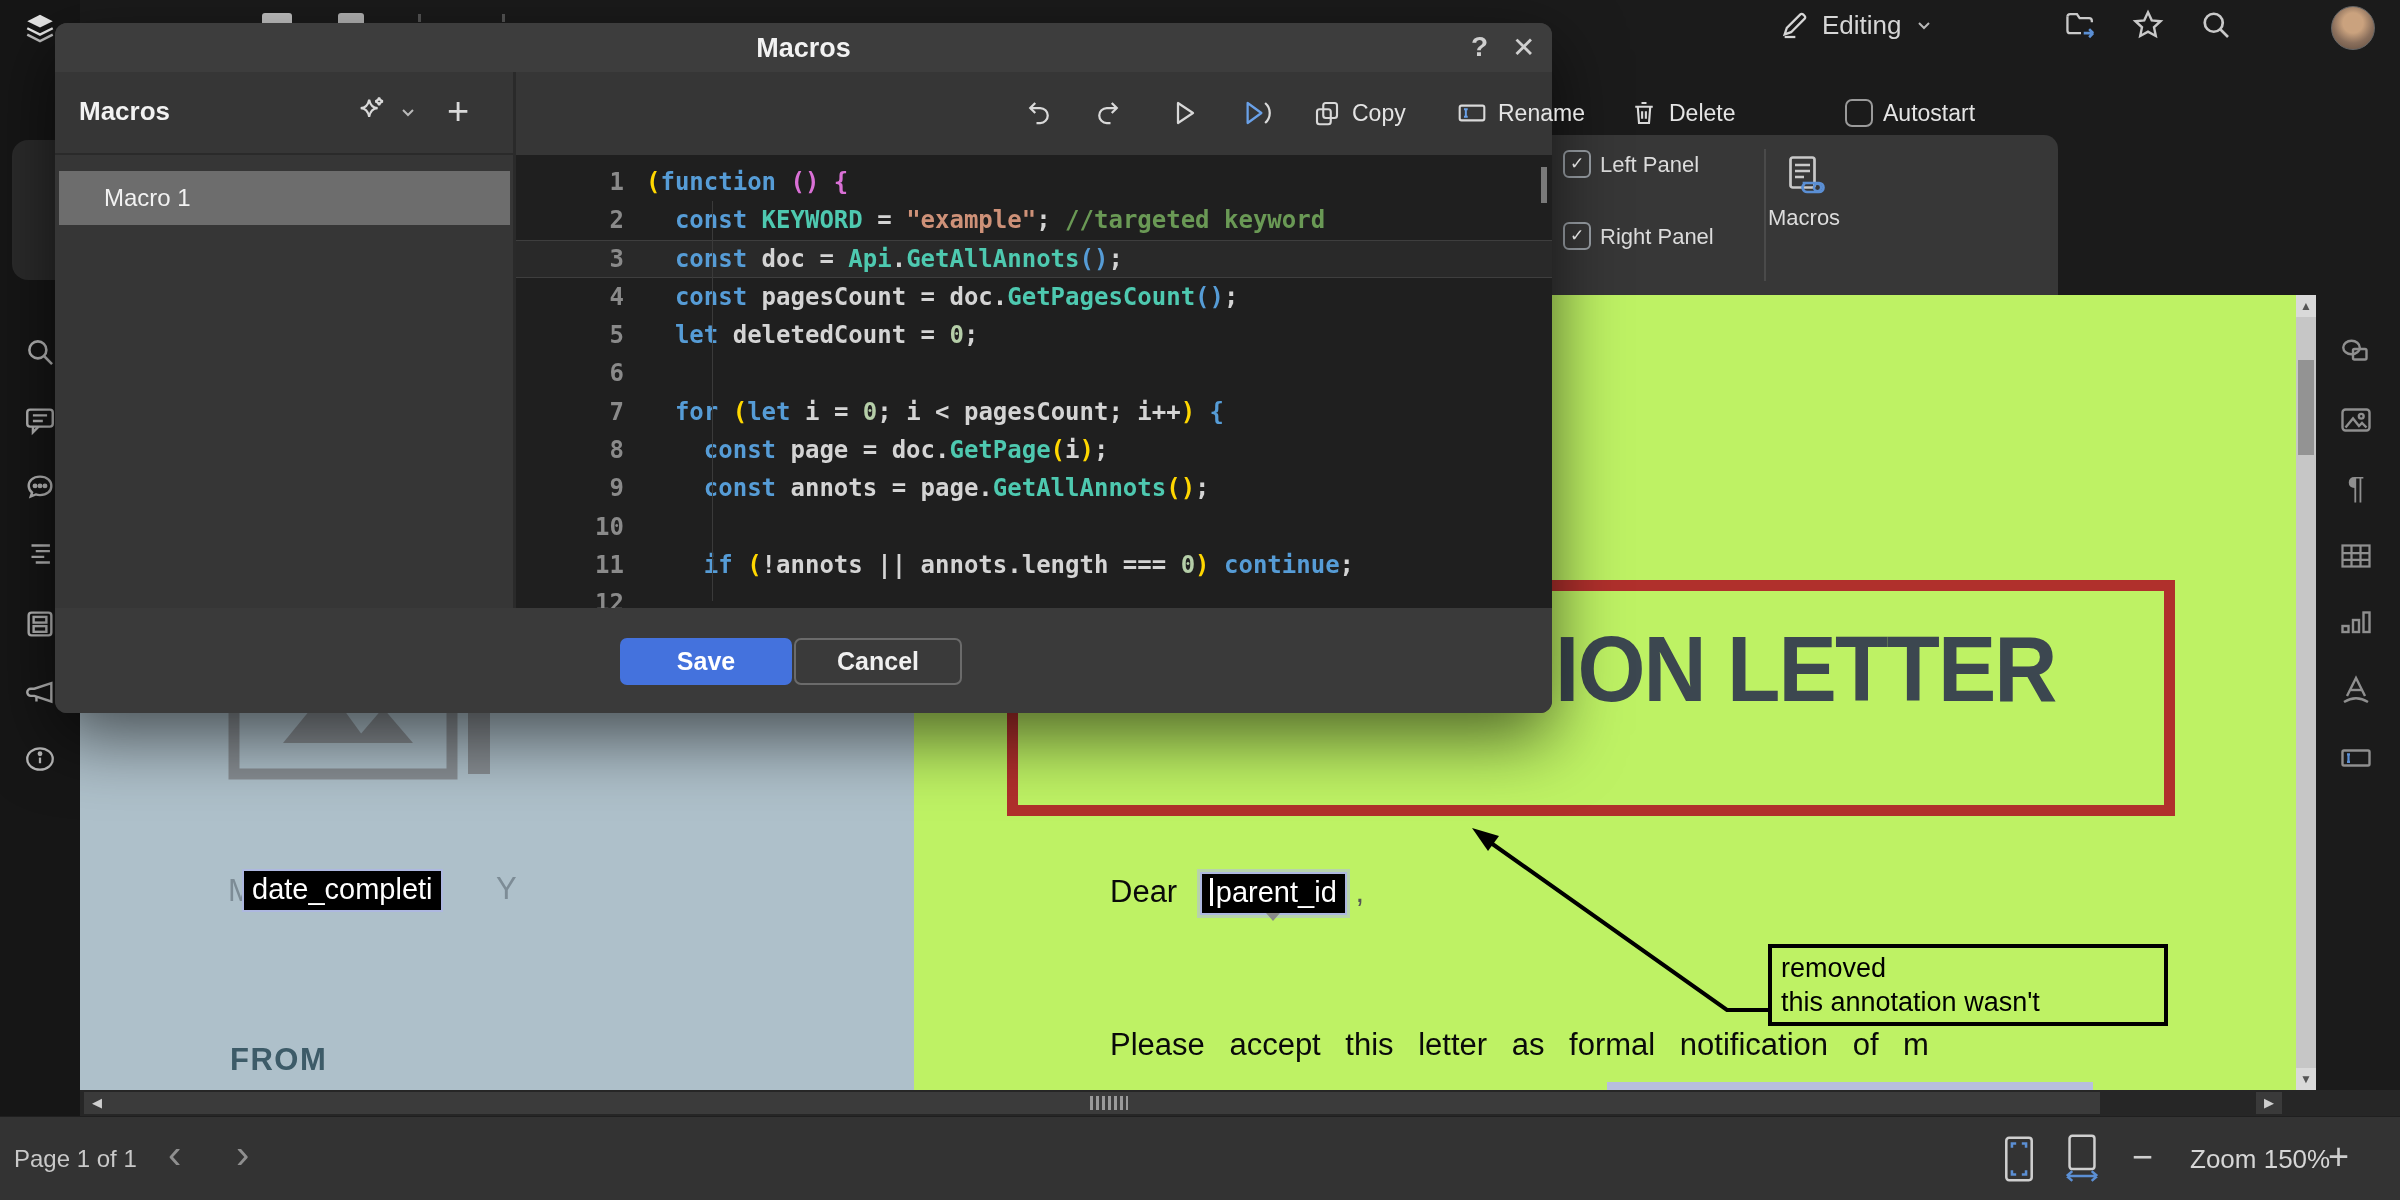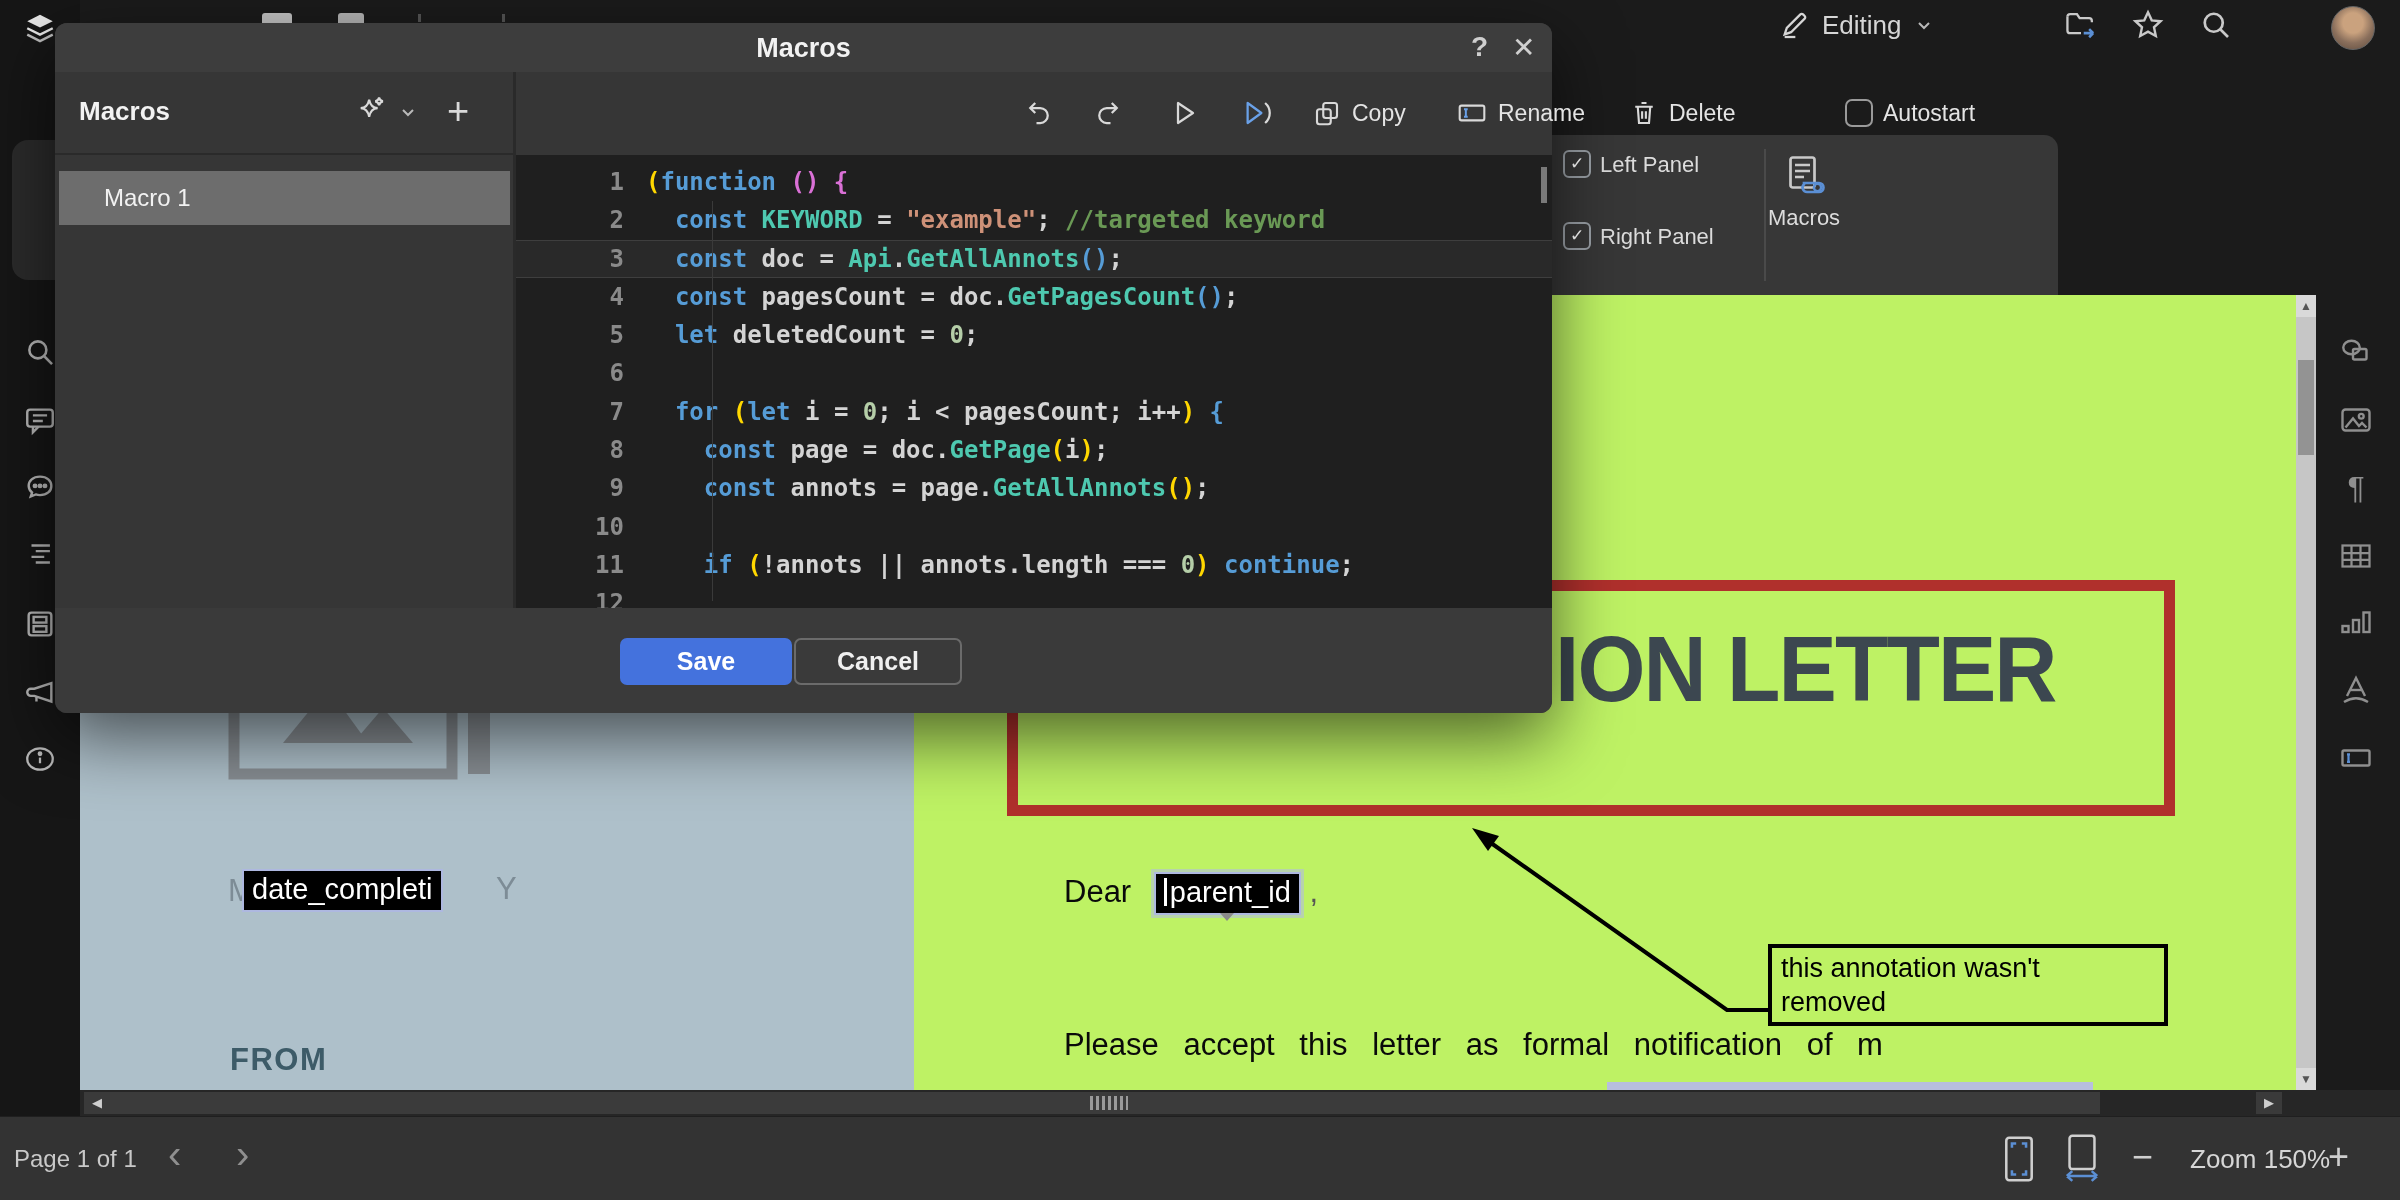--- a/index.html
+++ b/index.html
@@ -28,21 +28,21 @@
        font-size:17px;line-height:23px;text-align:center;background:transparent;}
   .rb-label{position:absolute;color:#dcdcdc;font-size:22px;}
   #ribbon-divider{position:absolute;left:1684px;top:14px;width:2px;height:132px;background:#4a4a4a;}
 
   
   #doc-blue{left:80px;top:295px;width:834px;height:795px;background:#aec0ca;z-index:2;}
   #doc-page{left:914px;top:295px;width:1382px;height:795px;background:#bef264;z-index:2;overflow:hidden;}
   #red-box{position:absolute;left:93px;top:285px;width:1146px;height:214px;border:11px solid #b0302c;}
   #doc-title{position:absolute;left:641px;top:322px;font-size:92px;font-weight:bold;color:#3c4750;
              letter-spacing:-2px;transform:scaleX(.95);transform-origin:left;white-space:nowrap;}
-  .doc-text{position:absolute;font-size:31px;color:#0a0a0a;white-space:nowrap;}
+  .doc-text{position:absolute;font-size:31px;color:#0a0a0a;white-space:nowrap;margin-left:46px;}
   .form-field{display:inline-block;background:#000;color:#fff;border:2px solid #aeb8e0;
               padding:2px 8px 4px 8px;font-size:29px;position:relative;}
   .field-glow{box-shadow:0 0 0 3px rgba(176,186,230,.55);}
   .cursor-bar{display:inline-block;width:3px;height:28px;background:#fff;margin-right:3px;vertical-align:-4px;}
   .field-nub{position:absolute;left:50%;bottom:-8px;margin-left:-7px;width:0;height:0;
              border-left:7px solid transparent;border-right:7px solid transparent;border-top:8px solid #8a8a8a;}
   #annotation-box{position:absolute;left:854px;top:649px;width:374px;border:4px solid #000;
                   padding:3px 9px;font-size:27px;line-height:34px;color:#000;}
   .gray-frag{position:absolute;font-size:31px;color:#7d8c96;z-index:1;}
   #from-label{position:absolute;left:150px;top:747px;font-size:31px;font-weight:bold;color:#3d5b68;letter-spacing:1.5px;}
@@ -200,22 +200,22 @@
     <div class="doc-text" style="left:150px;top:577px;">
       <span>Dear</span>
       <span class="form-field field-glow" style="margin-left:14px;">
         <span class="cursor-bar"></span><span>parent_id</span>
         <span class="field-nub"></span>
       </span>
       <span style="color:#555;">,</span>
     </div>
 
     <div id="annotation-box">
+      <div>removed</div>
       <div>this annotation wasn't</div>
-      <div>removed</div>
     </div>
 
     <div class="doc-text" style="left:150px;top:732px;word-spacing:16px;width:1232px;overflow:hidden;">Please accept this letter as formal notification of m</div>
 
     <div id="lavender-strip"></div>
   </div>
 
   <div class="abs" id="doc-vscroll">
     <div class="vs-btn" style="top:0;">▲</div>
     <div id="vs-thumb"></div>

